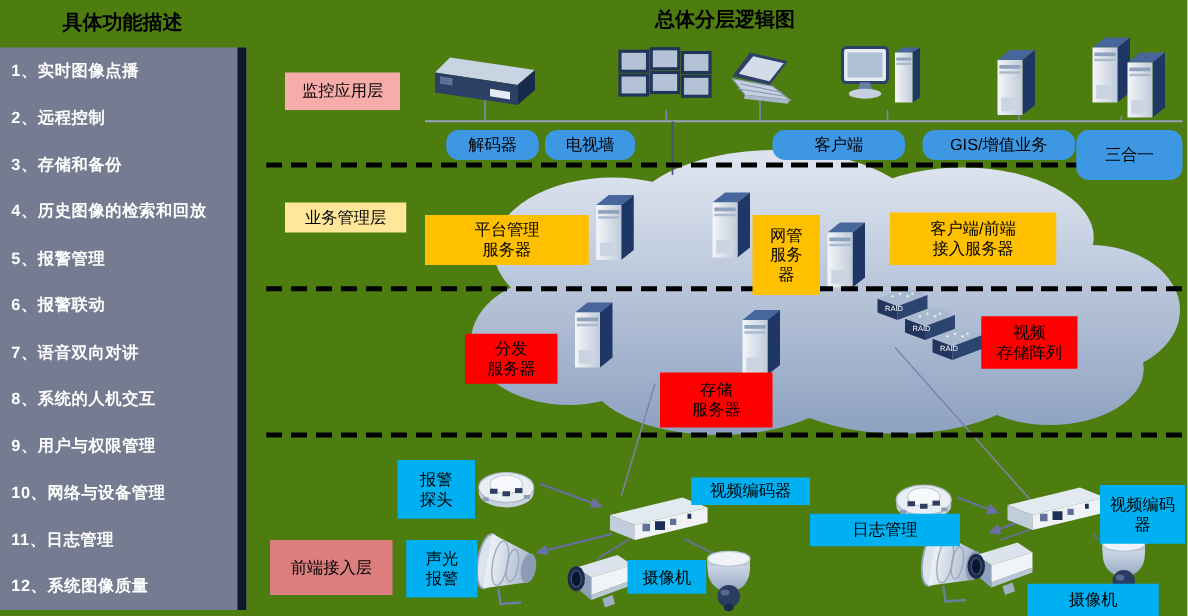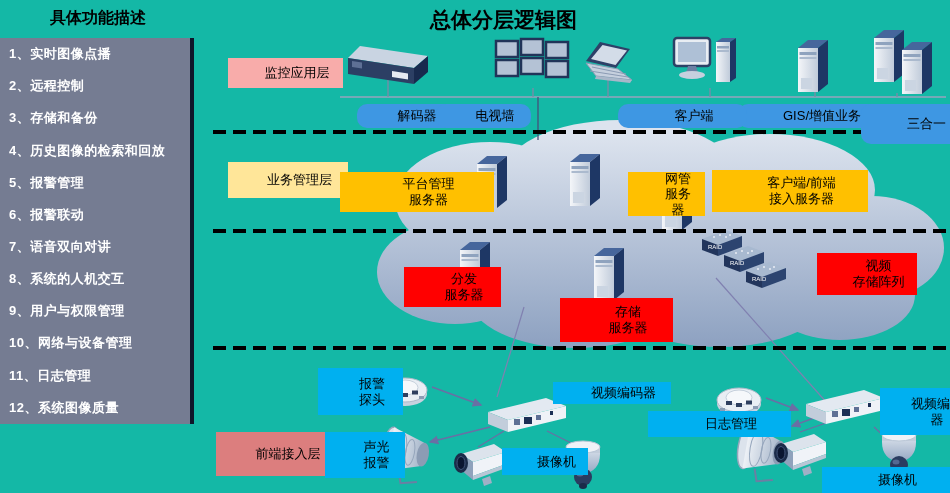--- a/index.html
+++ b/index.html
@@ -1,39 +1,39 @@
 <!DOCTYPE html>
 <html><head>
 <meta charset="utf-8">
 <style>
   html,body{margin:0;padding:0;background:#fff;}
   #stage{
-    position:relative;width:950px;height:493px;overflow:hidden;background:#14b8a6;
+    position:relative;width:950px;height:493px;overflow:hidden;background:#4d7c0f;
     font-family:"Liberation Sans","DejaVu Sans",sans-serif;
   }
   .abs{position:absolute;}
   
   #sidebar-title{left:0;top:8px;width:196px;text-align:center;font-size:16px;font-weight:bold;color:#000;}
   #sidebar{
-    left:0;top:38px;width:190px;height:386px;background:#757C92;
-    border-right:4px solid #0f172a;display:flex;flex-direction:column;justify-content:space-around;
+    left:0;top:38px;width:190px;height:450px;background:#757C92;
+    border-right:7px solid #0f172a;display:flex;flex-direction:column;justify-content:space-around;
   }
   .side-item{color:#fff;font-weight:bold;font-size:13px;padding-left:9px;letter-spacing:.5px;}
   
-  #diagram-title{left:430px;top:6px;width:300px;text-align:left;font-size:21px;font-weight:bold;color:#000;}
+  #diagram-title{left:430px;top:6px;width:300px;text-align:center;font-size:16px;font-weight:bold;color:#000;}
   .lbl{
     position:absolute;display:flex;align-items:center;justify-content:center;
-    text-align:center;font-size:13px;line-height:1.2;white-space:pre-line;color:#000;padding-left:23px;
+    text-align:center;font-size:13px;line-height:1.2;white-space:pre-line;color:#000;
   }
   .pink{background:#F8ACAA;}
   .salmon{background:#DC7E7E;}
   .yellow{background:#FFE699;}
   .blue{background:#3E97E3;border-radius:10px;}
   .orange{background:#FFC000;}
-  .red{background:#FF0000;margin-left:32px;}
+  .red{background:#FF0000;}
   .cyan{background:#00B0F0;}
   .dash{
     position:absolute;left:213px;width:735px;height:4px;
     background:repeating-linear-gradient(90deg,#000 0 13px,transparent 13px 20px);
   }
   svg{position:absolute;left:0;top:0;}
 </style>
 </head>
 <body>
 
@@ -269,32 +269,32 @@
     <div class="side-item">6、报警联动</div>
     <div class="side-item">7、语音双向对讲</div>
     <div class="side-item">8、系统的人机交互</div>
     <div class="side-item">9、用户与权限管理</div>
     <div class="side-item">10、网络与设备管理</div>
     <div class="side-item">11、日志管理</div>
     <div class="side-item">12、系统图像质量</div>
   </div>
 
   <div class="lbl pink" style="left:228px;top:58px;width:92px;height:30px">监控应用层</div>
-  <div class="lbl yellow" style="left:228px;top:162px;width:97px;height:36px">业务管理层</div>
+  <div class="lbl yellow" style="left:228px;top:162px;width:97px;height:24px">业务管理层</div>
   <div class="lbl salmon" style="left:216px;top:432px;width:98px;height:44px">前端接入层</div>
 
   <div class="lbl blue" style="left:357px;top:104px;width:74px;height:24px">解码器</div>
   <div class="lbl blue" style="left:436px;top:104px;width:72px;height:24px">电视墙</div>
   <div class="lbl blue" style="left:738px;top:104px;width:122px;height:24px">GIS/增值业务</div>
   <div class="lbl blue" style="left:618px;top:104px;width:106px;height:24px">客户端</div>
   <div class="lbl blue" style="left:861px;top:104px;width:85px;height:40px">三合一</div>
 
   <div class="lbl orange" style="left:340px;top:172px;width:131px;height:40px">平台管理
 服务器</div>
-  <div class="lbl orange" style="left:628px;top:172px;width:54px;height:44px">网管
+  <div class="lbl orange" style="left:602px;top:172px;width:54px;height:64px">网管
 服务
 器</div>
   <div class="lbl orange" style="left:712px;top:170px;width:133px;height:42px">客户端/前端
 接入服务器</div>
 
   <div class="lbl red" style="left:372px;top:267px;width:74px;height:40px">分发
 服务器</div>
   <div class="lbl red" style="left:528px;top:298px;width:90px;height:44px">存储
 服务器</div>
   <div class="lbl red" style="left:785px;top:253px;width:77px;height:42px">视频

